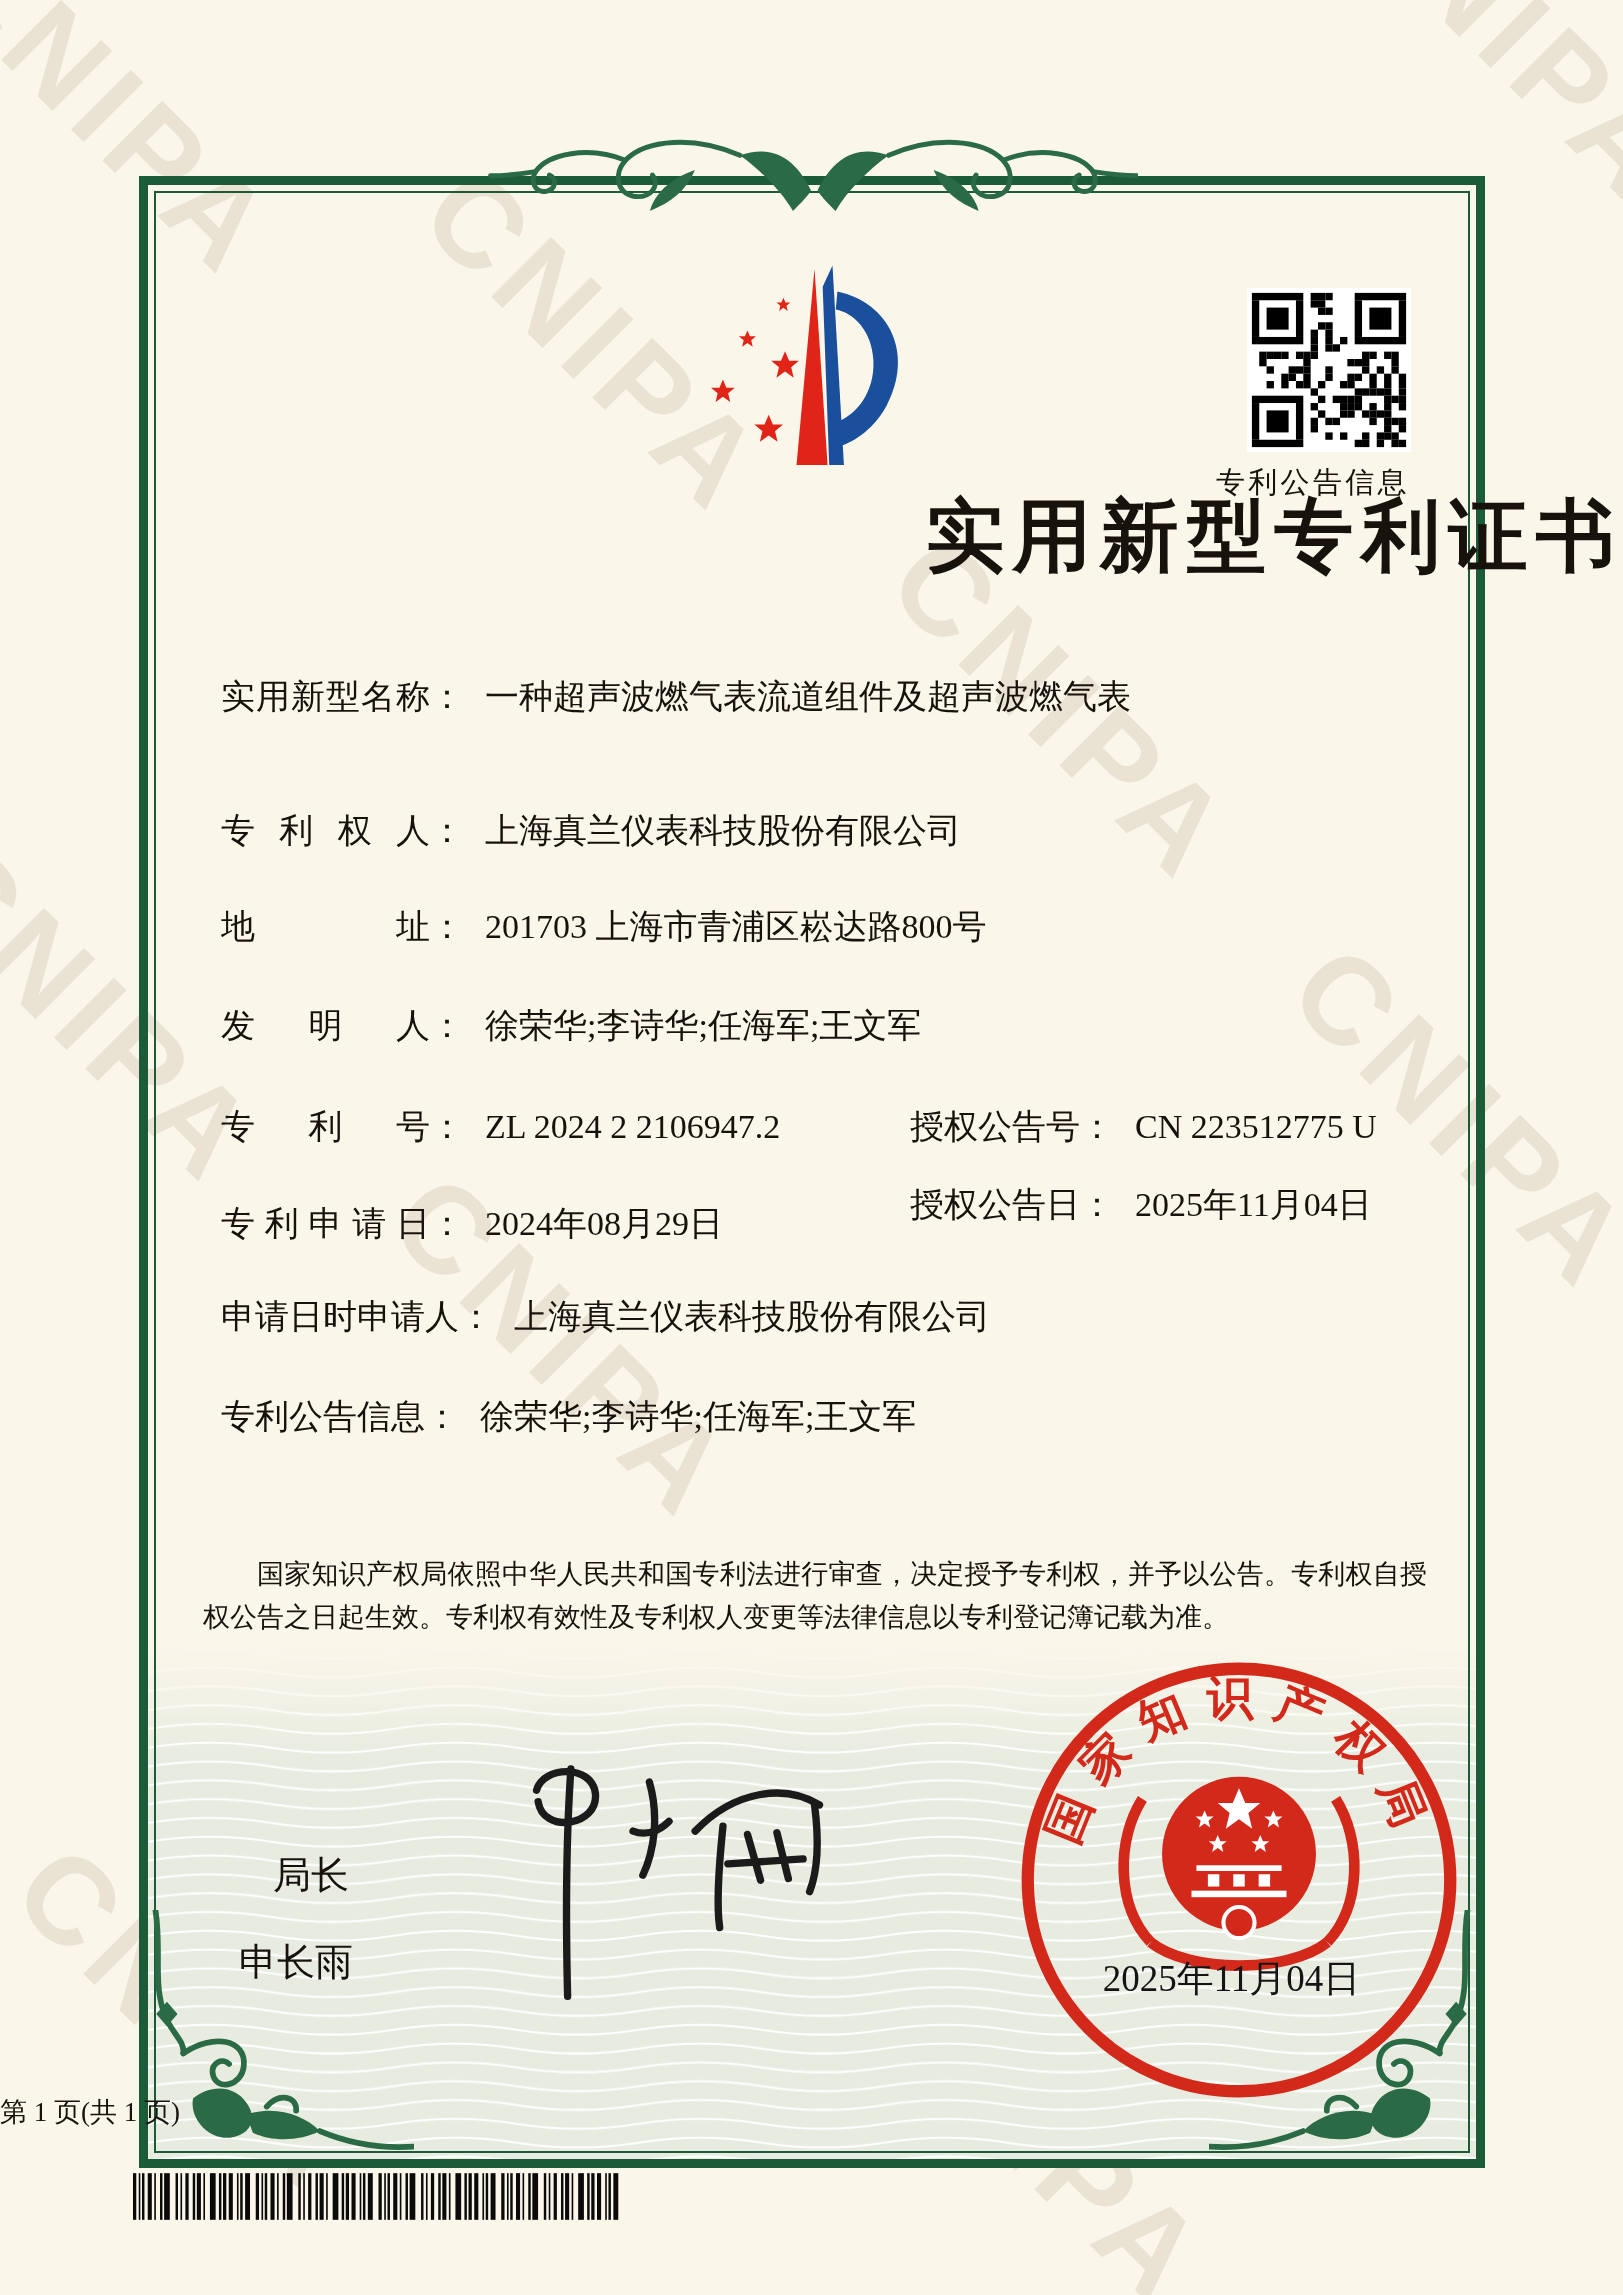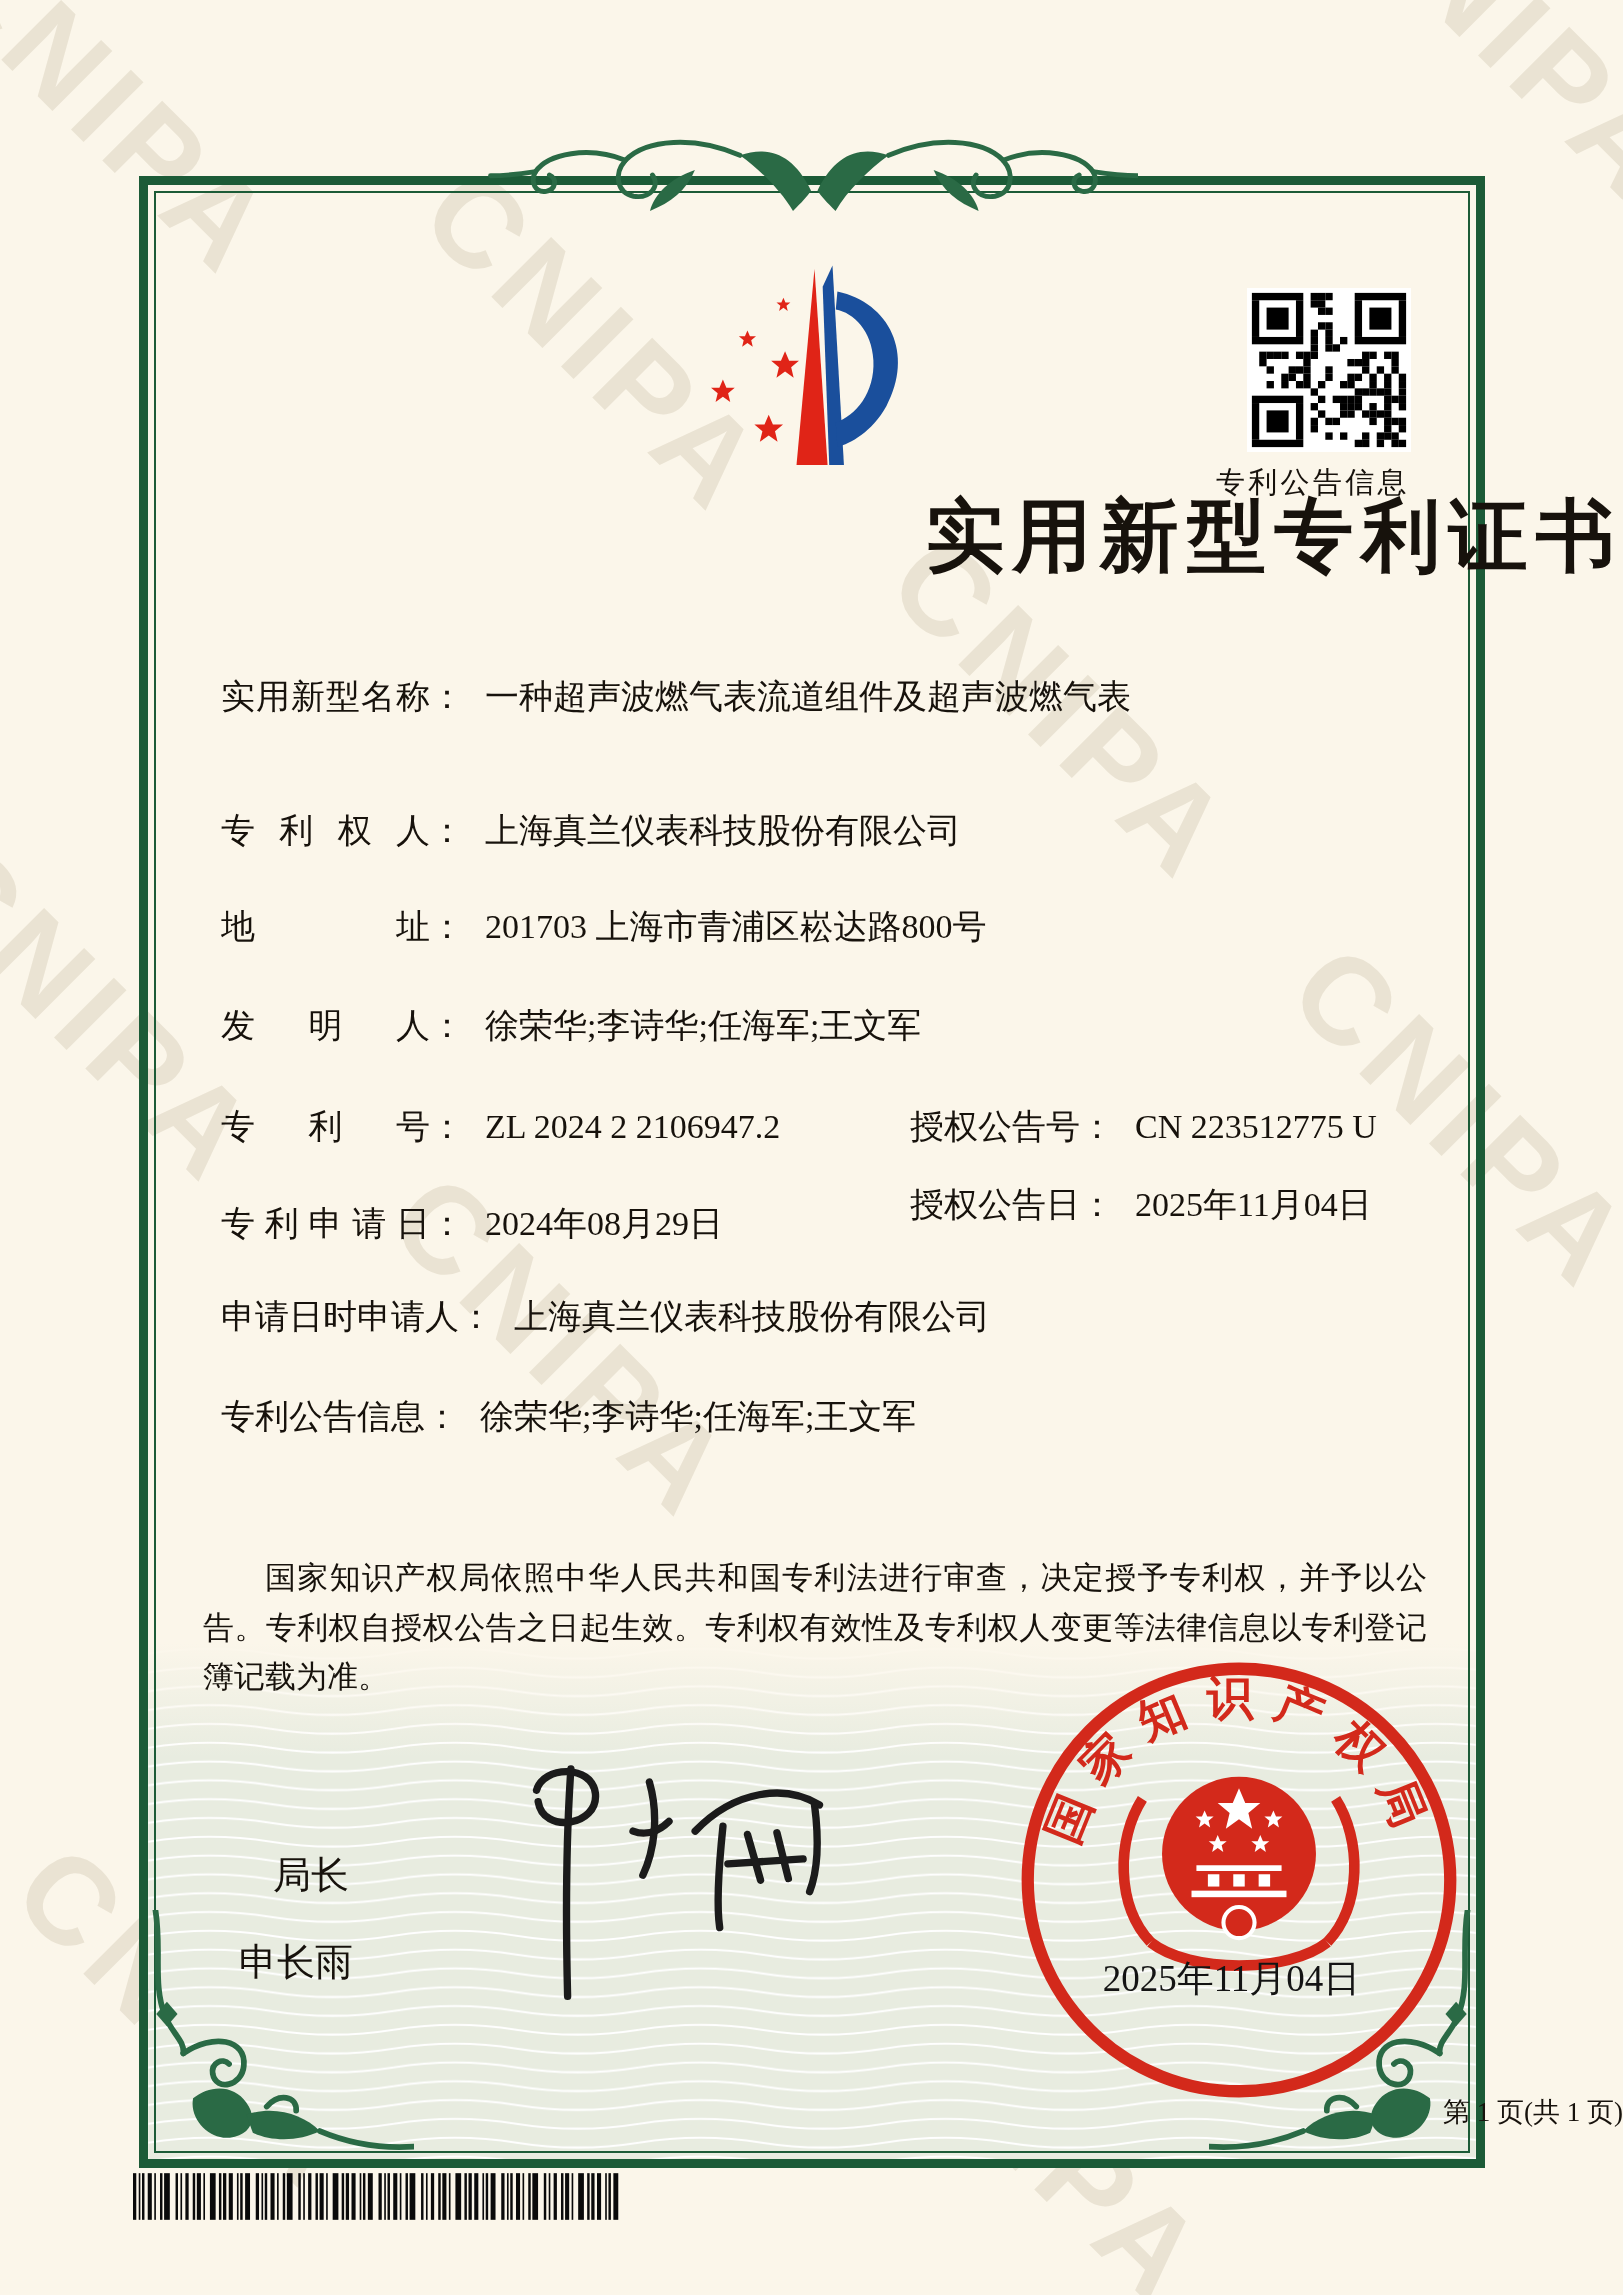--- a/index.html
+++ b/index.html
@@ -21,31 +21,31 @@
   #cert-no{left:214px;top:295px;font-size:34px;letter-spacing:1.6px;}
   #qr{left:1247px;top:288px;width:164px;height:164px;background:#fff;}
   #qr-label{left:1216px;top:463px;font-size:29px;letter-spacing:3.3px;}
   #doc-title{left:0;right:0;top:484px;text-align:right;font-size:79px;font-weight:bold;letter-spacing:8.2px;}
   
   .row{position:absolute;left:221px;font-size:34px;white-space:nowrap;}
   .row2{position:absolute;left:910px;font-size:34px;white-space:nowrap;}
   .flabel{display:inline-block;width:209px;text-align:justify;text-align-last:justify;}
   .fcolon{display:inline-block;margin-right:21px;}
   
-  #statement{left:203px;top:1553px;width:1224px;font-size:31px;line-height:1.6;
+  #statement{left:203px;top:1553px;width:1224px;font-size:27px;line-height:1.6;
              text-indent:2em;text-align:justify;}
   
   #officer-title{left:239px;top:1850px;font-size:38px;font-family:"Liberation Sans","DejaVu Sans",sans-serif;margin-left:34px;}
   #officer-name{left:239px;top:1937px;font-size:38px;font-family:"Liberation Sans","DejaVu Sans",sans-serif;}
   #signature{left:489px;top:1751px;}
   
   #seal{left:1013px;top:1654px;}
   #seal-date{left:1027px;top:1954px;width:409px;text-align:center;font-size:37px;color:#141414;}
   
-  #page-no{left:0;right:0;top:2094px;text-align:right;font-size:27px;}
+  #page-no{left:0;right:0;top:2094px;text-align:left;font-size:27px;}
   #barcode{left:133px;top:2173px;}
 </style>
 </head>
 <body>
 
 <div id="page">
 
   <div class="wm" style="left:-106px;top:33px">CNIPA</div>
   <div class="wm" style="left:1301px;top:-41px">CNIPA</div>
   <div class="wm" style="left:384px;top:270px">CNIPA</div>

